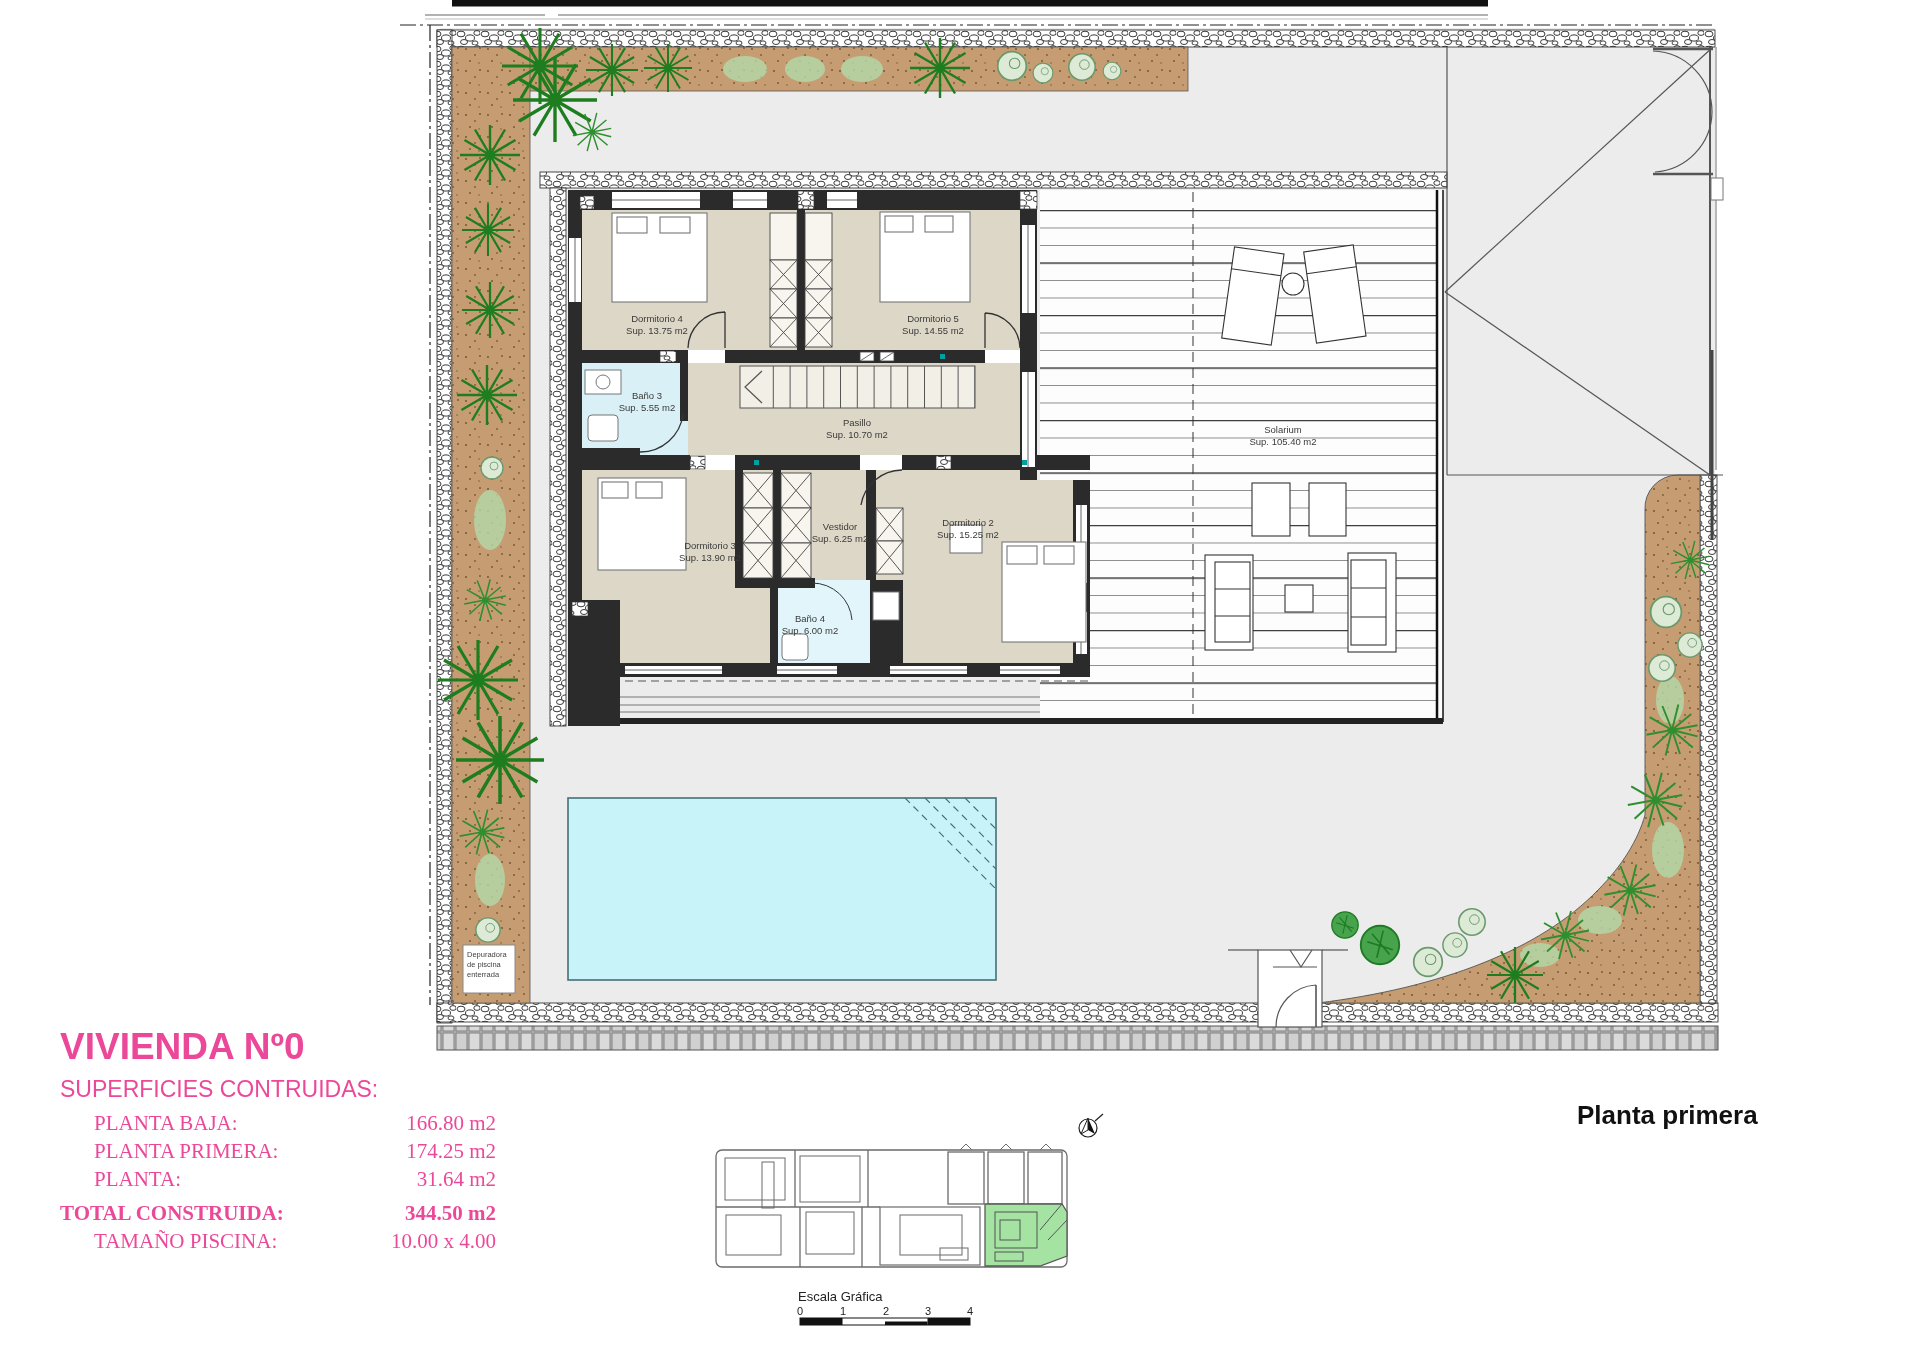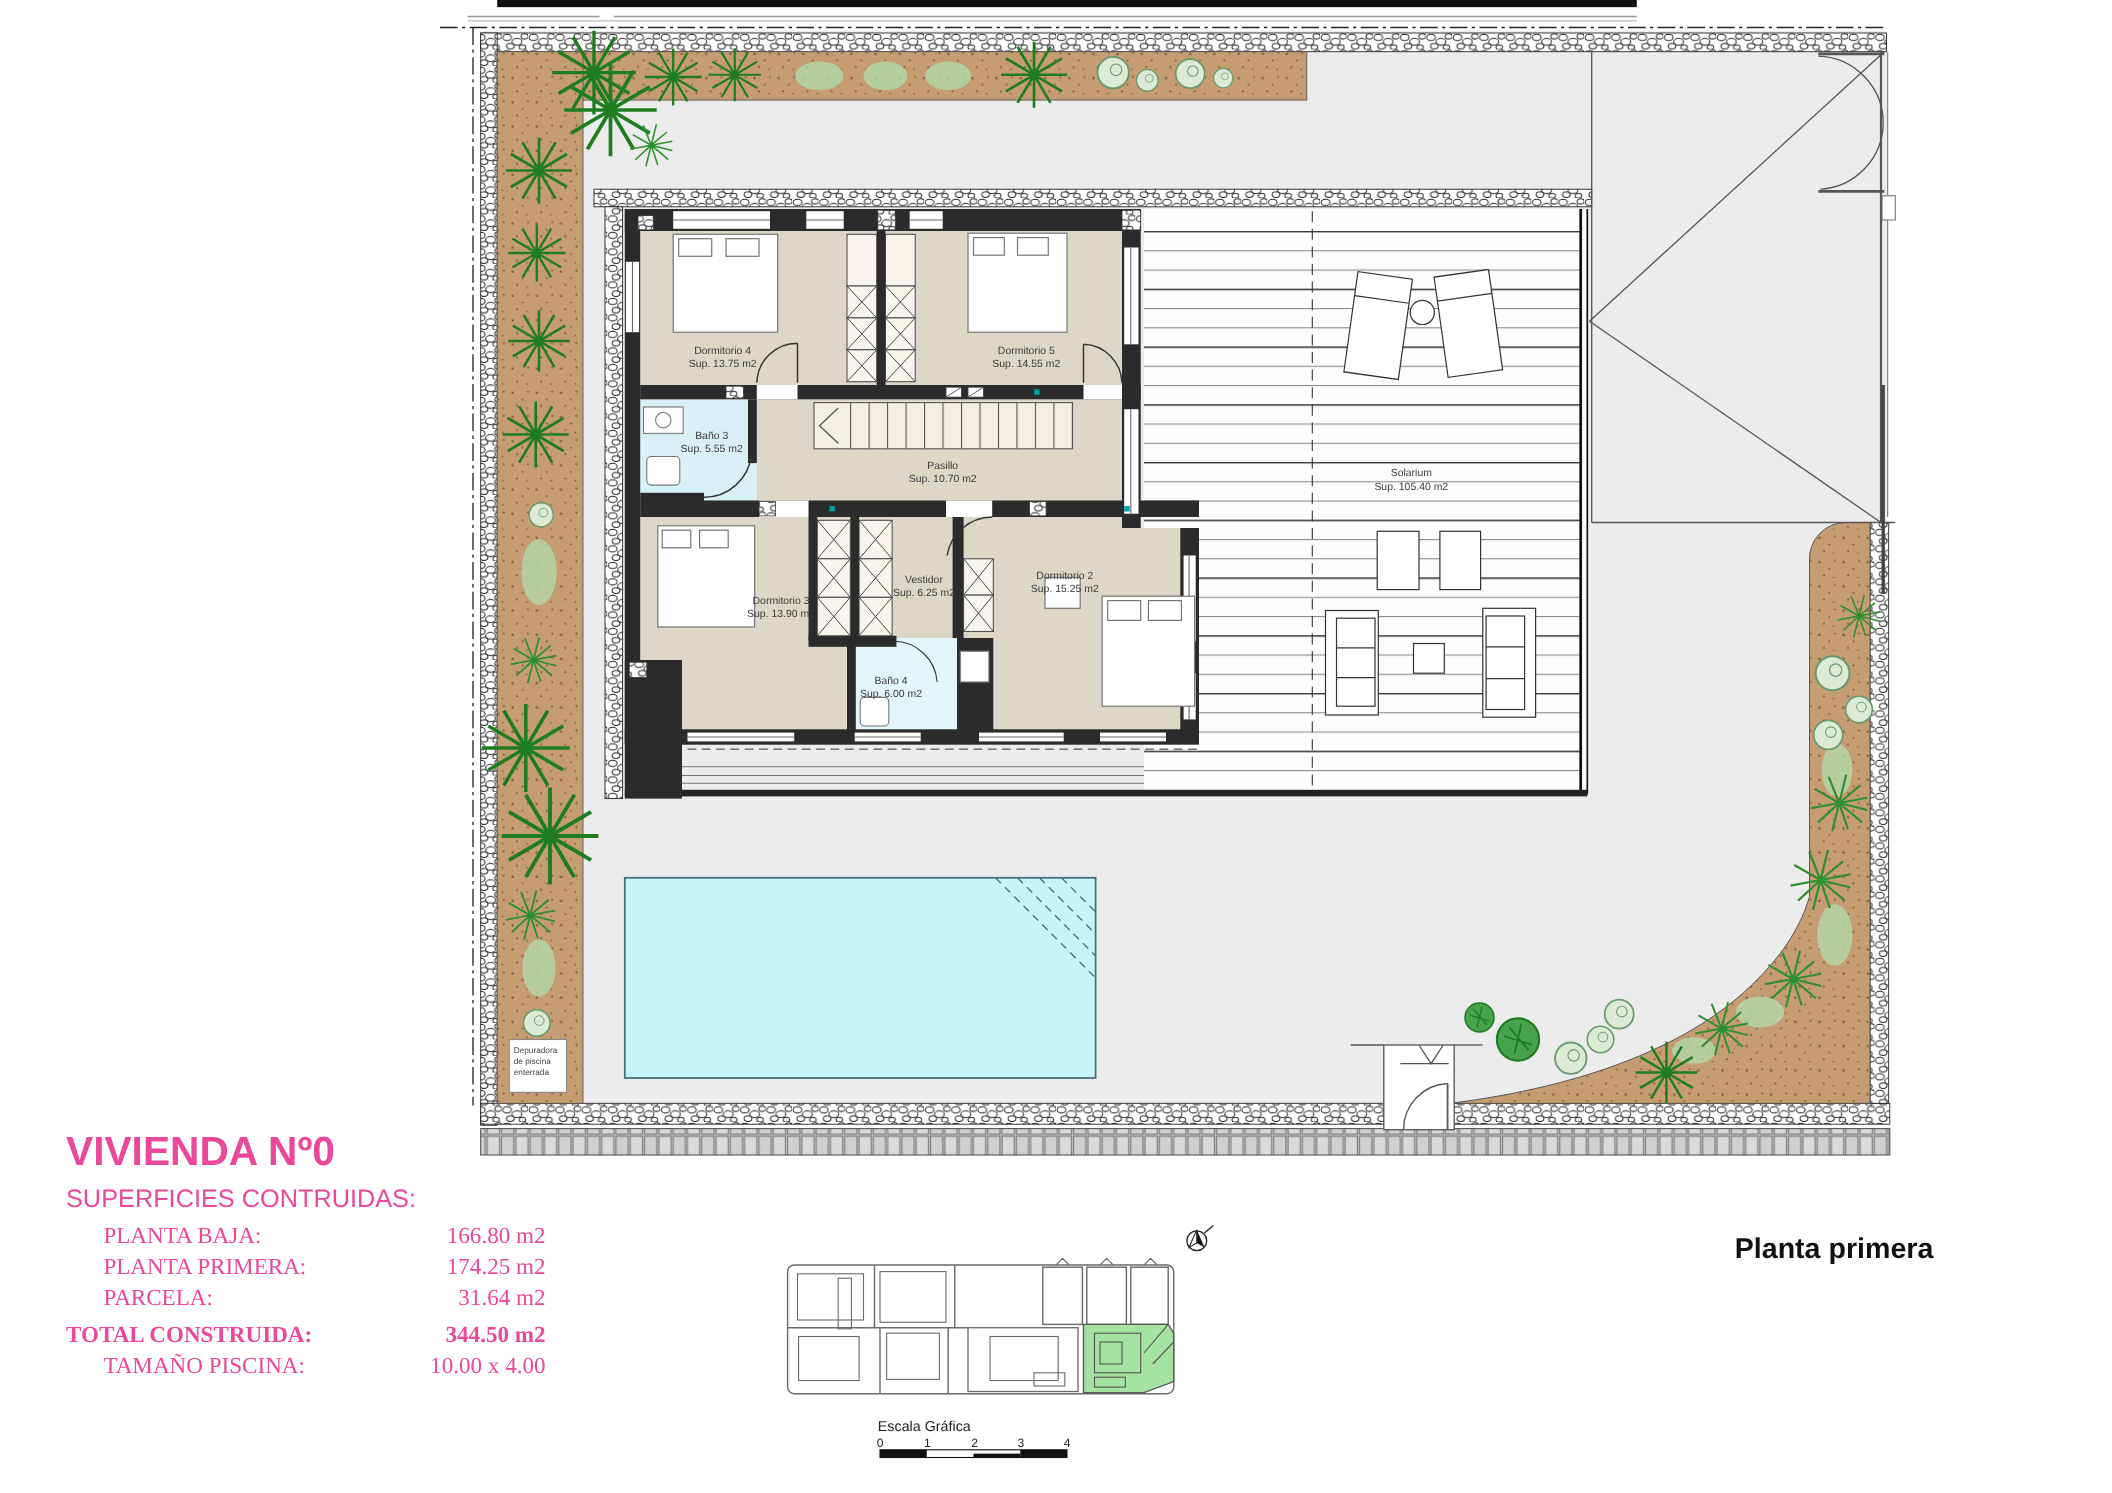--- a/index.html
+++ b/index.html
@@ -12,21 +12,21 @@
   .scaletitle{font-family:"Liberation Sans",sans-serif;font-size:13px;fill:#222;}
   .title-block{position:absolute;left:60px;top:1026px;width:436px;color:#ec4899;}
   .tb-title{font-size:37px;font-weight:bold;letter-spacing:0px;}
   .tb-sub{font-size:23px;font-weight:normal;margin-top:8px;}
   .tb-rows{margin-top:8px;font-family:Liberation Serif, serif;}
   .tb-row{display:flex;align-items:baseline;font-size:21px;height:28px;}
   .tb-row .val{margin-left:auto;text-align:right;}
   .tb-row.indent .lbl{padding-left:34px;}
   .tb-row.bold{font-weight:bold;align-items:flex-end;}
   .tb-row.gap{margin-top:3px;}
-  .plan-label{position:absolute;left:1577px;top:1100px;font-size:26px;font-weight:bold;color:#111;margin-top:20px;}
+  .plan-label{position:absolute;left:1577px;top:1100px;font-size:26px;font-weight:bold;color:#111;}
 </style>
 </head>
 <body>
 
 <div class="sheet">
 
 <svg width="1920" height="1357" viewBox="0 0 1920 1357">
 <defs>
   <pattern id="pebb" width="24" height="15" patternUnits="userSpaceOnUse">
     <rect width="24" height="15" fill="#ffffff"></rect>
@@ -478,21 +478,21 @@
   <div class="tb-rows">
     <div class="tb-row indent">
       <span class="lbl">PLANTA BAJA:</span>
       <span class="val">166.80 m2</span>
     </div>
     <div class="tb-row indent">
       <span class="lbl">PLANTA PRIMERA:</span>
       <span class="val">174.25 m2</span>
     </div>
     <div class="tb-row indent">
-      <span class="lbl">PARCELA:</span>
+      <span class="lbl">PLANTA:</span>
       <span class="val">31.64 m2</span>
     </div>
     <div class="tb-row bold gap">
       <span class="lbl">TOTAL CONSTRUIDA:</span>
       <span class="val">344.50 m2</span>
     </div>
     <div class="tb-row indent gap">
       <span class="lbl">TAMAÑO PISCINA:</span>
       <span class="val">10.00 x 4.00</span>
     </div>

